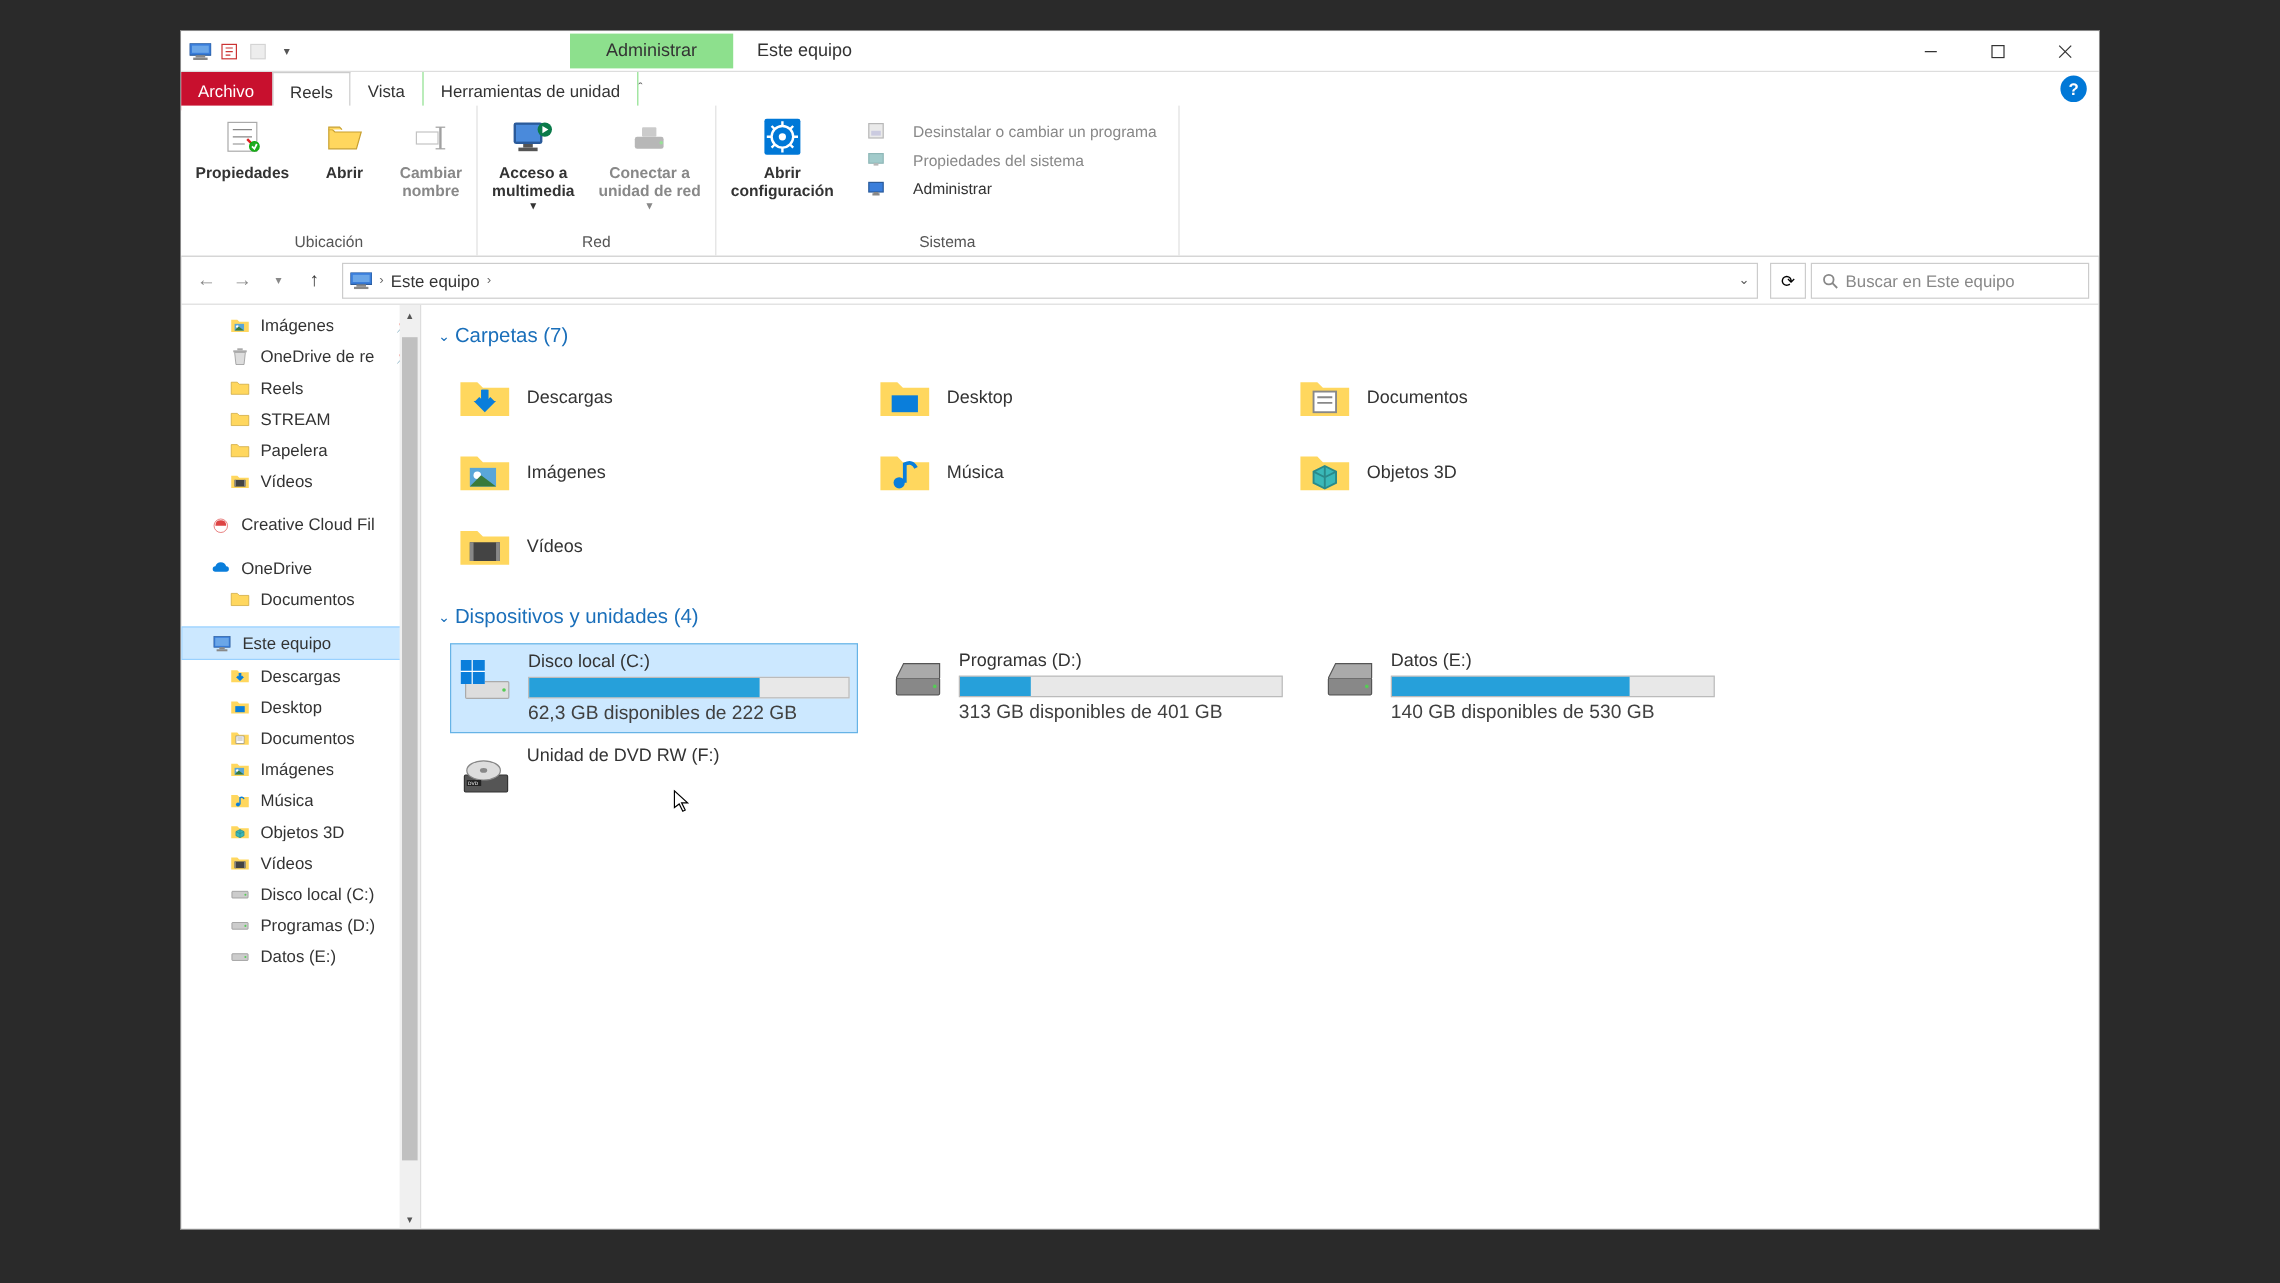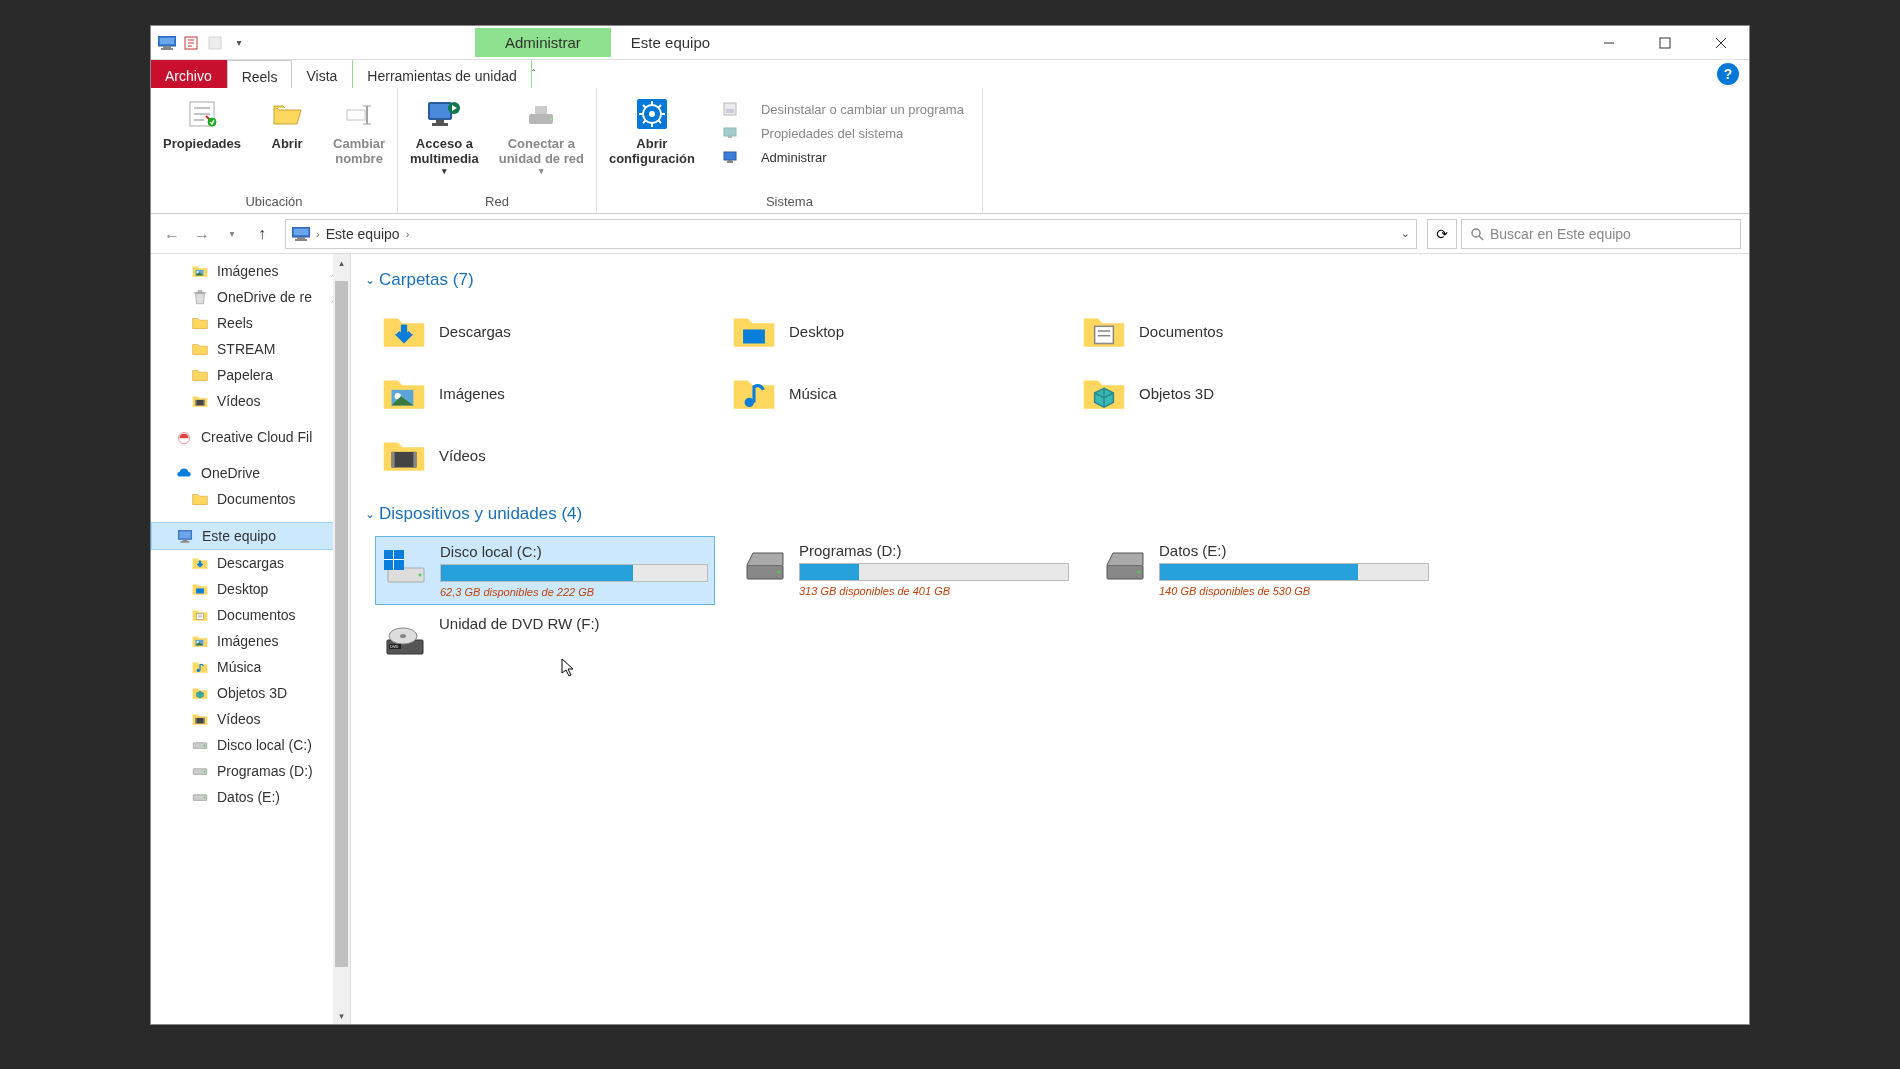--- a/index.html
+++ b/index.html
@@ -34,21 +34,21 @@
 .small-icon { width: 18px; height: 18px; display: flex; align-items: center; justify-content: center; }
 
 .nav-row { height: 40px; display: flex; align-items: center; padding: 4px 8px; gap: 4px; border-bottom: 1px solid #ddd; }
 .nav-btn { width: 26px; height: 26px; display: flex; align-items: center; justify-content: center; color: #888; font-size: 16px; }
 .nav-btn.active { color: #333; }
 .address-bar { flex: 1; height: 30px; border: 1px solid #ccc; display: flex; align-items: center; padding: 0 6px; gap: 6px; margin: 0 6px; }
 .crumb { font-size: 14px; color: #333; }
 .crumb-sep { font-size: 11px; color: #666; }
 .address-drop { margin-left: auto; font-size: 11px; color: #555; }
 .refresh-btn { width: 30px; height: 30px; border: 1px solid #ccc; display: flex; align-items: center; justify-content: center; font-size: 14px; }
-.search-box { width: 280px; height: 30px; border: 1px solid #ccc; display: flex; align-items: center; padding: 0 8px; gap: 6px; color: #888; font-size: 14px; }
+.search-box { width: 232px; height: 30px; border: 1px solid #ccc; display: flex; align-items: center; padding: 0 8px; gap: 6px; color: #888; font-size: 14px; }
 
 .body-row { flex: 1; display: flex; overflow: hidden; }
 .sidebar { width: 200px; border-right: 1px solid #ddd; overflow-y: auto; padding: 4px 0; position: relative; }
 .tree-item { display: flex; align-items: center; gap: 8px; padding: 4px 6px 4px 24px; font-size: 14px; color: #333; }
 .tree-item.indent2 { padding-left: 40px; }
 .tree-item.selected { background: #cce8ff; border: 1px solid #99d1ff; }
 .tree-icon { width: 18px; height: 18px; display: flex; align-items: center; justify-content: center; flex-shrink: 0; }
 .tree-label { white-space: nowrap; overflow: hidden; text-overflow: ellipsis; }
 .scrollbar-v { position: absolute; right: 0; top: 0; bottom: 0; width: 17px; background: #f0f0f0; display: flex; flex-direction: column; }
 .scroll-arrow { height: 17px; display: flex; align-items: center; justify-content: center; font-size: 9px; color: #555; }
@@ -62,21 +62,21 @@
 .folder-icon { width: 50px; height: 50px; display: flex; align-items: center; justify-content: center; position: relative; }
 .folder-label { font-size: 15px; color: #333; }
 
 .drive-item { width: 340px; display: flex; align-items: flex-start; gap: 10px; padding: 6px; }
 .drive-item.selected { background: #cce8ff; border: 1px solid #66b3e6; }
 .drive-icon { width: 48px; height: 42px; display: flex; align-items: center; justify-content: center; margin-top: 4px; }
 .drive-info { flex: 1; display: flex; flex-direction: column; gap: 4px; }
 .drive-label { font-size: 15px; color: #333; }
 .drive-bar { height: 18px; background: #e8e8e8; border: 1px solid #bbb; position: relative; }
 .drive-fill { height: 100%; background: #26a0da; }
-.drive-status { font-size: 11px; color: #c2410c; font-style: italic; }
+.drive-status { font-size: 16px; color: #404040; }
 
 .statusbar { height: 26px; border-top: 1px solid #ddd; display: flex; align-items: center; padding: 0 12px; font-size: 13px; color: #555; gap: 30px; }
 .view-btns { margin-left: auto; display: flex; gap: 2px; }
 .view-btn { width: 24px; height: 20px; border: 1px solid #ccc; display: flex; align-items: center; justify-content: center; font-size: 11px; }
 .view-btn.active { background: #cce8ff; }
 
 .cursor { position: absolute; width: 16px; height: 20px; pointer-events: none; }
 
 svg { display: block; }
 </style>

